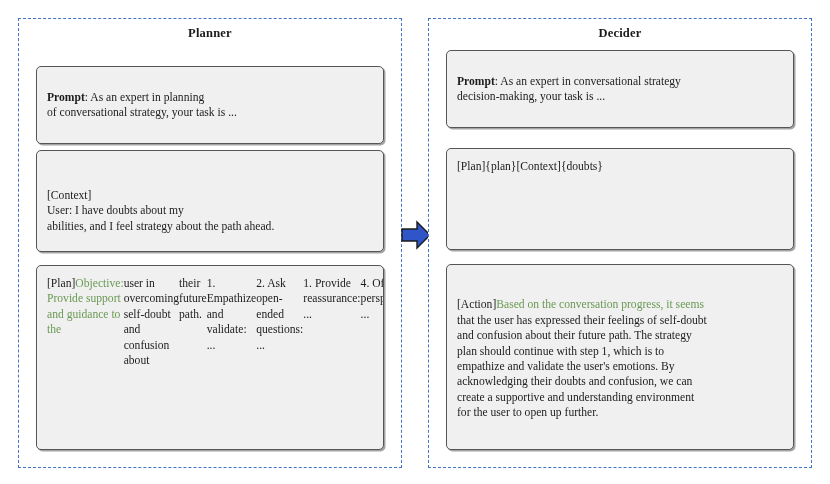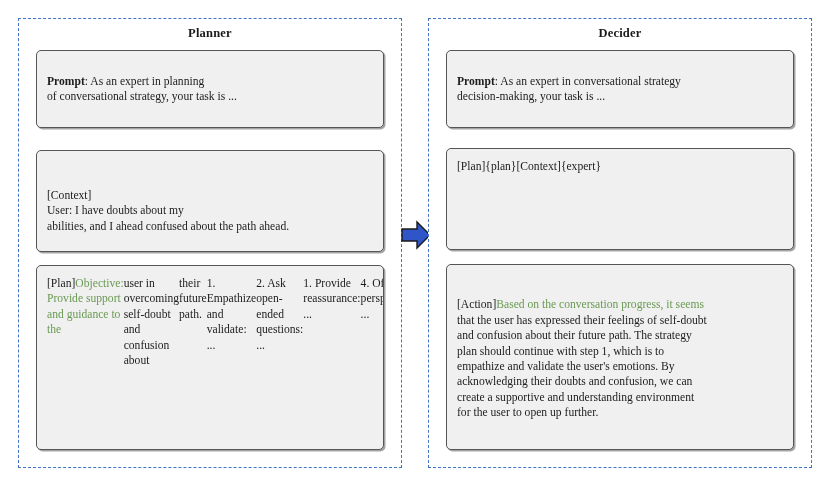--- a/index.html
+++ b/index.html
@@ -71,21 +71,21 @@
     color: #1c1c1c;
   }
   .box p.spacer {
     height: 15.4px;
   }
   .lbl-bold { font-weight: bold; }
   .green { color: #6a9a54; }
   .dark  { color: #1c1c1c; }
 
   
-  #planner-prompt-box  { left: 36px; top: 50px;  width: 348px; height: 78px; }
+  #planner-prompt-box  { left: 36px; top: 66px;  width: 348px; height: 78px; }
   #planner-context-box { left: 36px; top: 150px; width: 348px; height: 102px; }
   #planner-plan-box    { left: 36px; top: 265px; width: 348px; height: 185px; }
 
   
   #decider-prompt-box  { left: 446px; top: 50px;  width: 348px; height: 78px; }
   #decider-plan-box    { left: 446px; top: 148px; width: 348px; height: 102px; }
   #decider-action-box  { left: 446px; top: 264px; width: 348px; height: 186px; }
 
   
   .vcenter {
@@ -130,21 +130,21 @@
     <div class="vcenter">
       <p><span class="lbl-bold">Prompt</span><span>: As an expert in planning</span></p>
       <p>of conversational strategy, your task is ...</p>
     </div>
   </div>
 
   <div class="box" id="planner-context-box">
     <div class="vcenter">
       <p>[Context]</p>
       <p>User: I have doubts about my</p>
-      <p>abilities, and I ahead confused about the path ahead.</p>
+      <p>abilities, and I feel strategy about the path ahead.</p>
     </div>
   </div>
 
   <div class="box" id="planner-plan-box">
     <div class="vtop">
       <p><span class="dark">[Plan]</span><span class="green">Objective: Provide support and guidance to the</span></p>
       <p class="green">user in overcoming self-doubt and confusion about</p>
       <p class="green">their future path.</p>
       <p class="spacer"></p>
       <p class="green">1. Empathize and validate: ...</p>
@@ -171,21 +171,21 @@
       <p>decision-making, your task is ...</p>
     </div>
   </div>
 
   <div class="box" id="decider-plan-box">
     <div class="vtop">
       <p>[Plan]</p>
       <p>{plan}</p>
       <p class="spacer"></p>
       <p>[Context]</p>
-      <p>{expert}</p>
+      <p>{doubts}</p>
     </div>
   </div>
 
   <div class="box" id="decider-action-box">
     <div class="vcenter">
       <p><span class="dark">[Action]</span><span class="green">Based on the conversation progress, it seems</span></p>
       <p class="green">that the user has expressed their feelings of self-doubt</p>
       <p class="green">and confusion about their future path. The strategy</p>
       <p class="green">plan should continue with step 1, which is to</p>
       <p class="green">empathize and validate the user's emotions. By</p>

